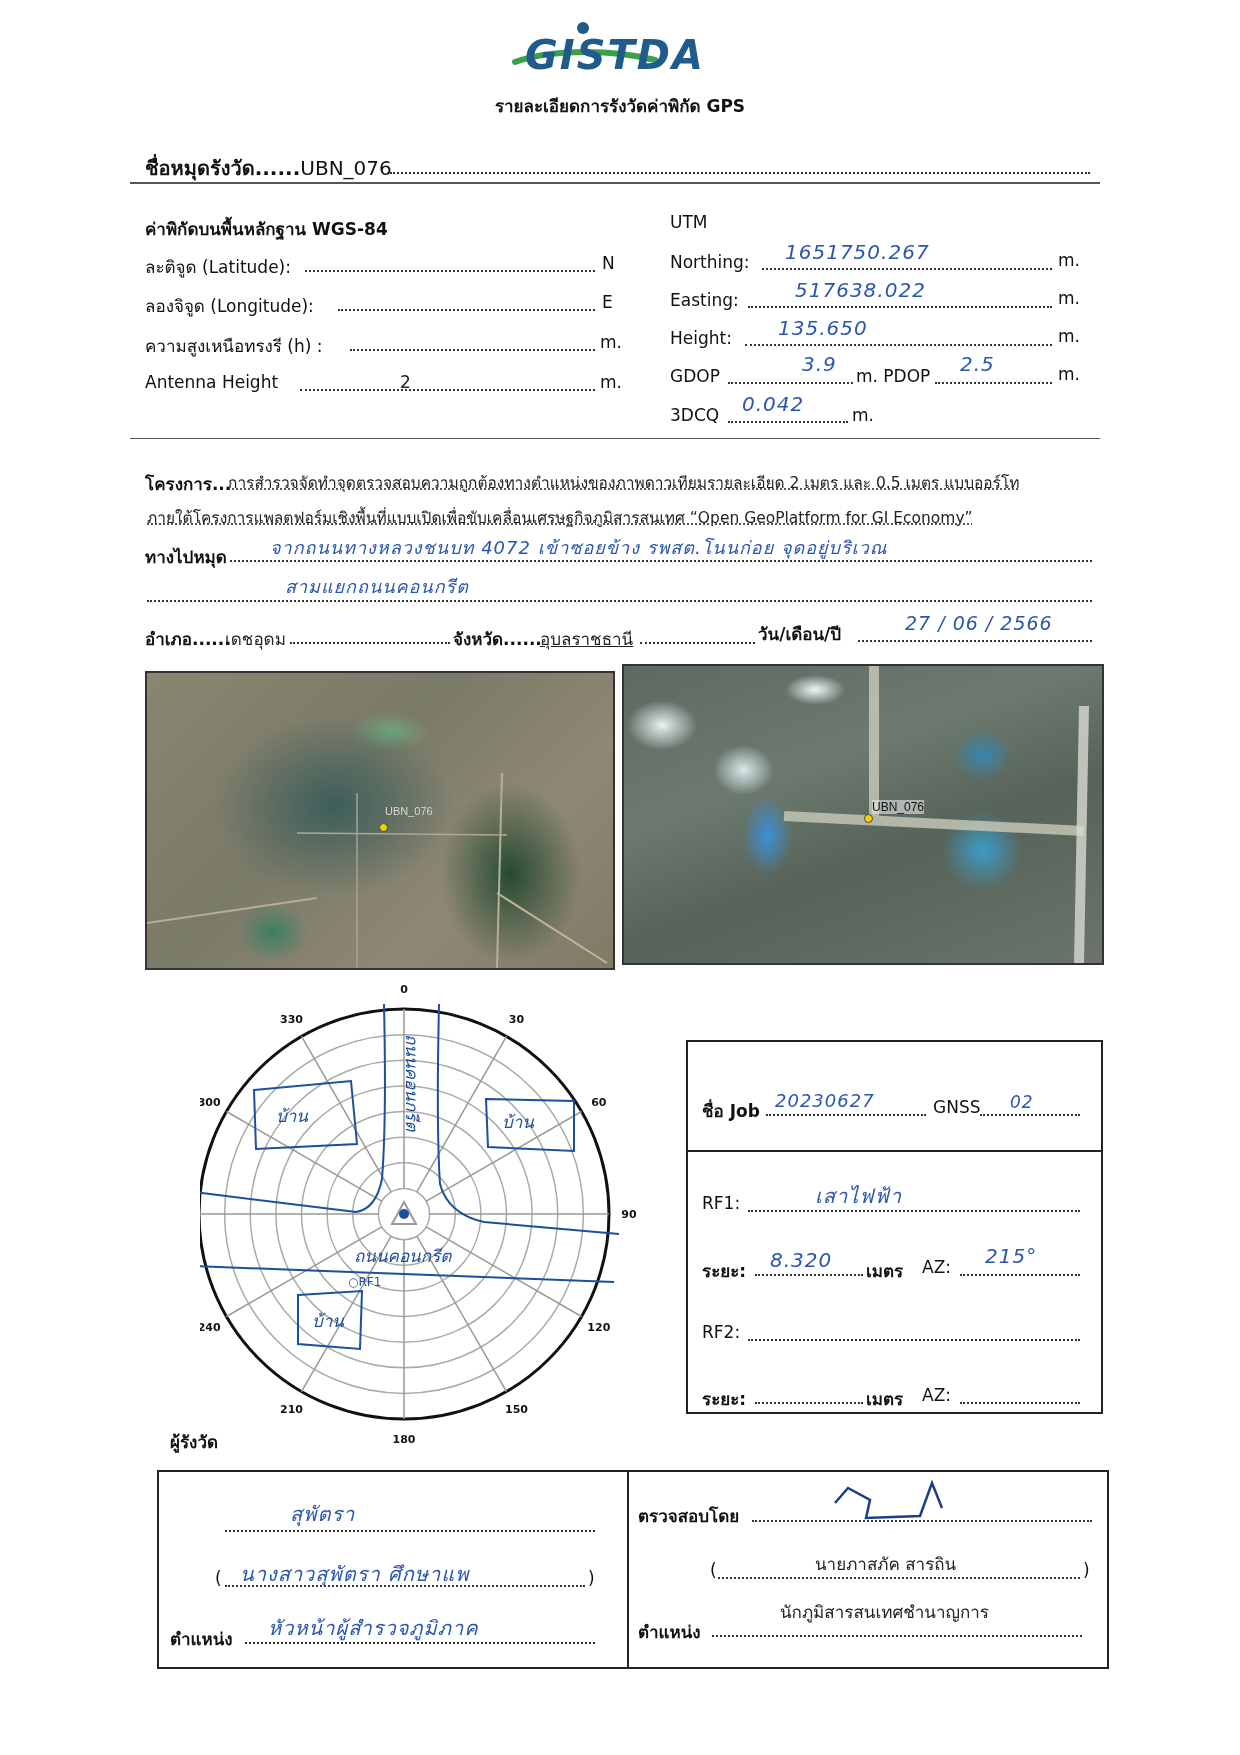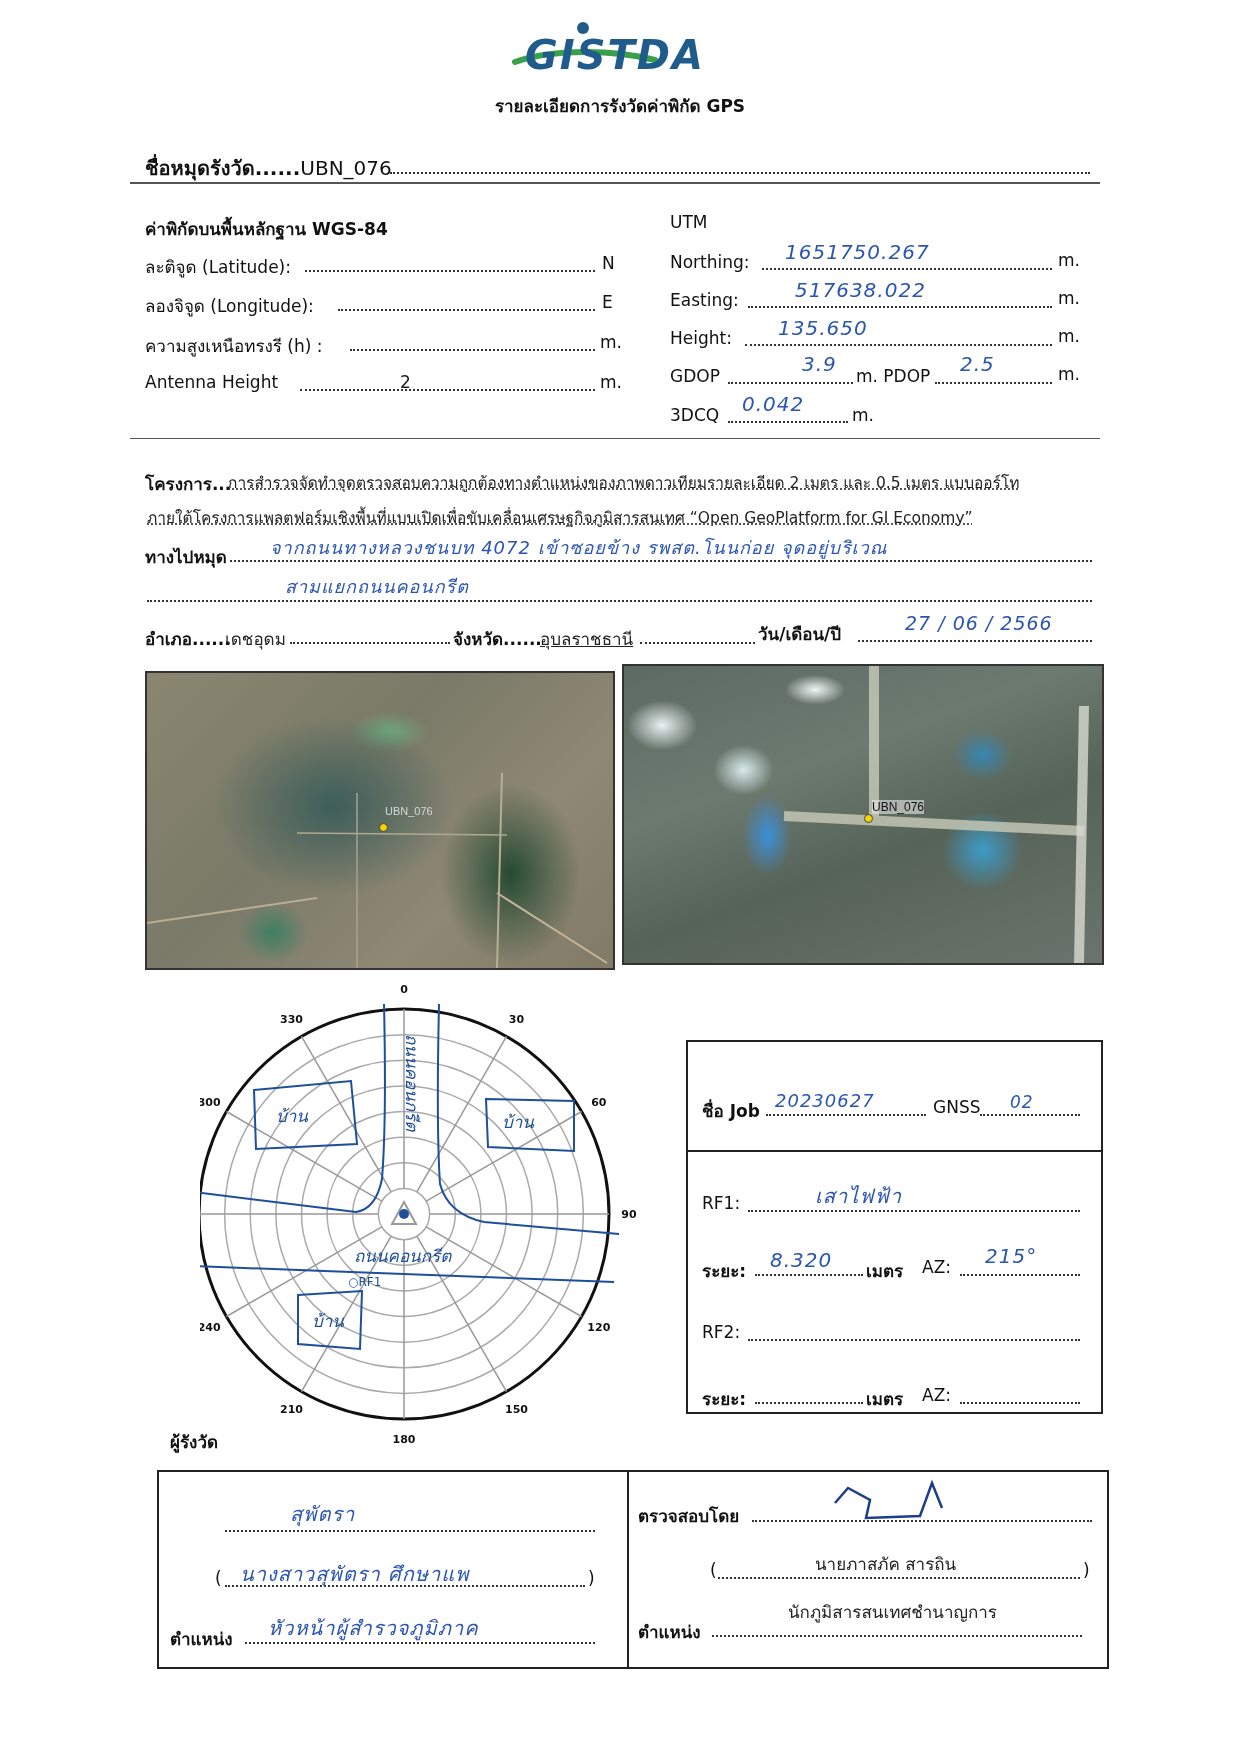--- a/index.html
+++ b/index.html
@@ -243,13 +243,13 @@
   <svg width="120" height="45">
     <path d="M5 25 L18 10 L40 22 L36 40 L90 38 L102 5 L112 30" stroke="#1d3d8a" stroke-width="2.5" fill="none"></path>
   </svg>
 </div>
 <div class="abs lbl" style="left:710px; top:1560px;">(</div>
 <div class="abs dots" style="left:718px; top:1577px; width:362px;"></div>
 <div class="abs typed" style="left:815px; top:1550px;">นายภาสภัค สารถิน</div>
 <div class="abs lbl" style="left:1083px; top:1560px;">)</div>
 <div class="abs lbl bold" style="left:638px; top:1618px;">ตำแหน่ง</div>
 <div class="abs dots" style="left:712px; top:1635px; width:370px;"></div>
-<div class="abs typed" style="left:780px; top:1598px;margin-left:8px;">นักภูมิสารสนเทศชำนาญการ</div>
+<div class="abs typed" style="left:780px; top:1598px;">นักภูมิสารสนเทศชำนาญการ</div>
 
 </body></html>

